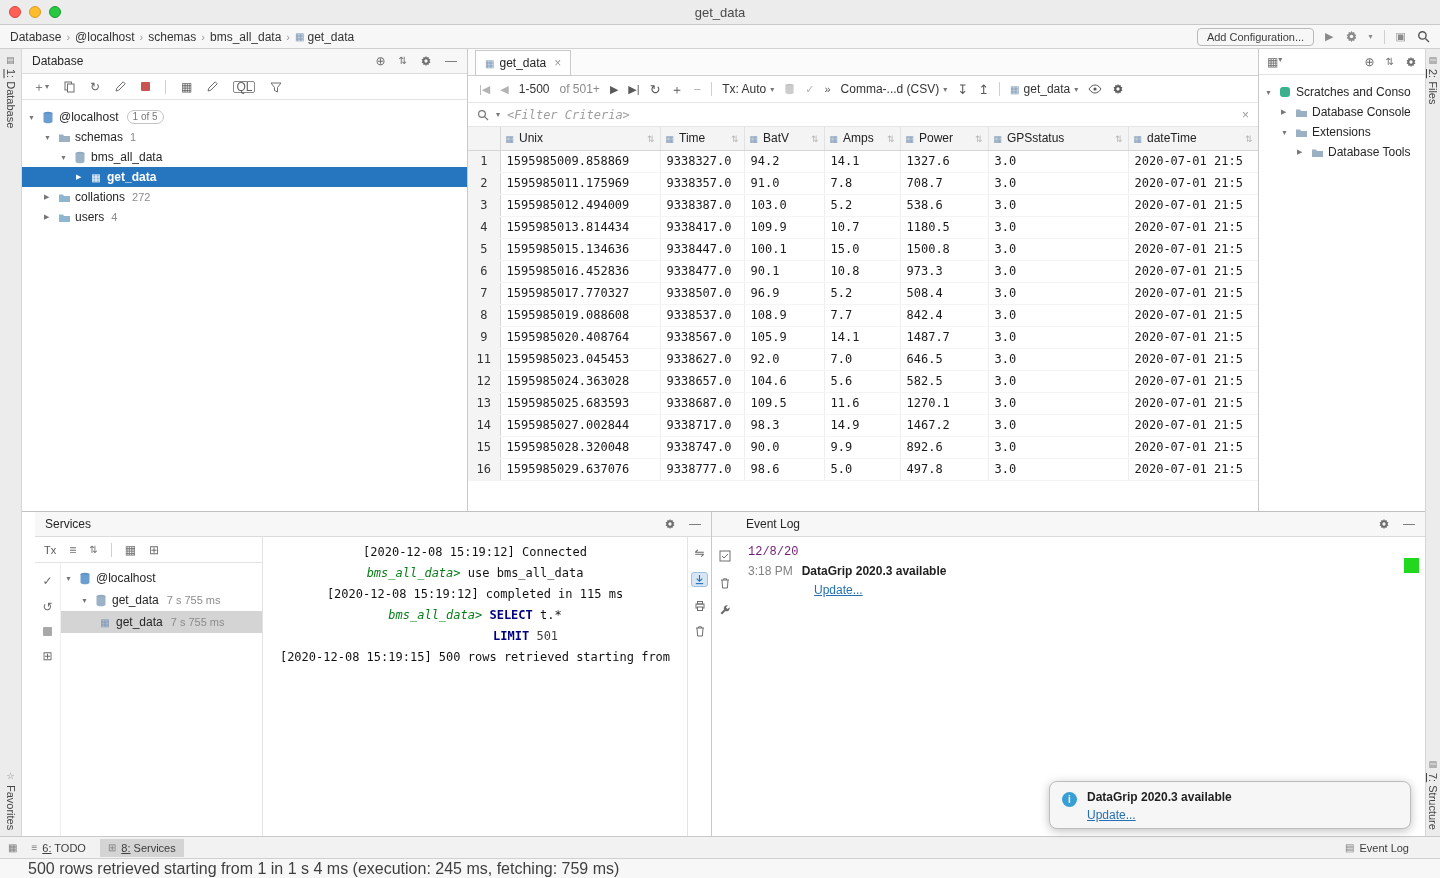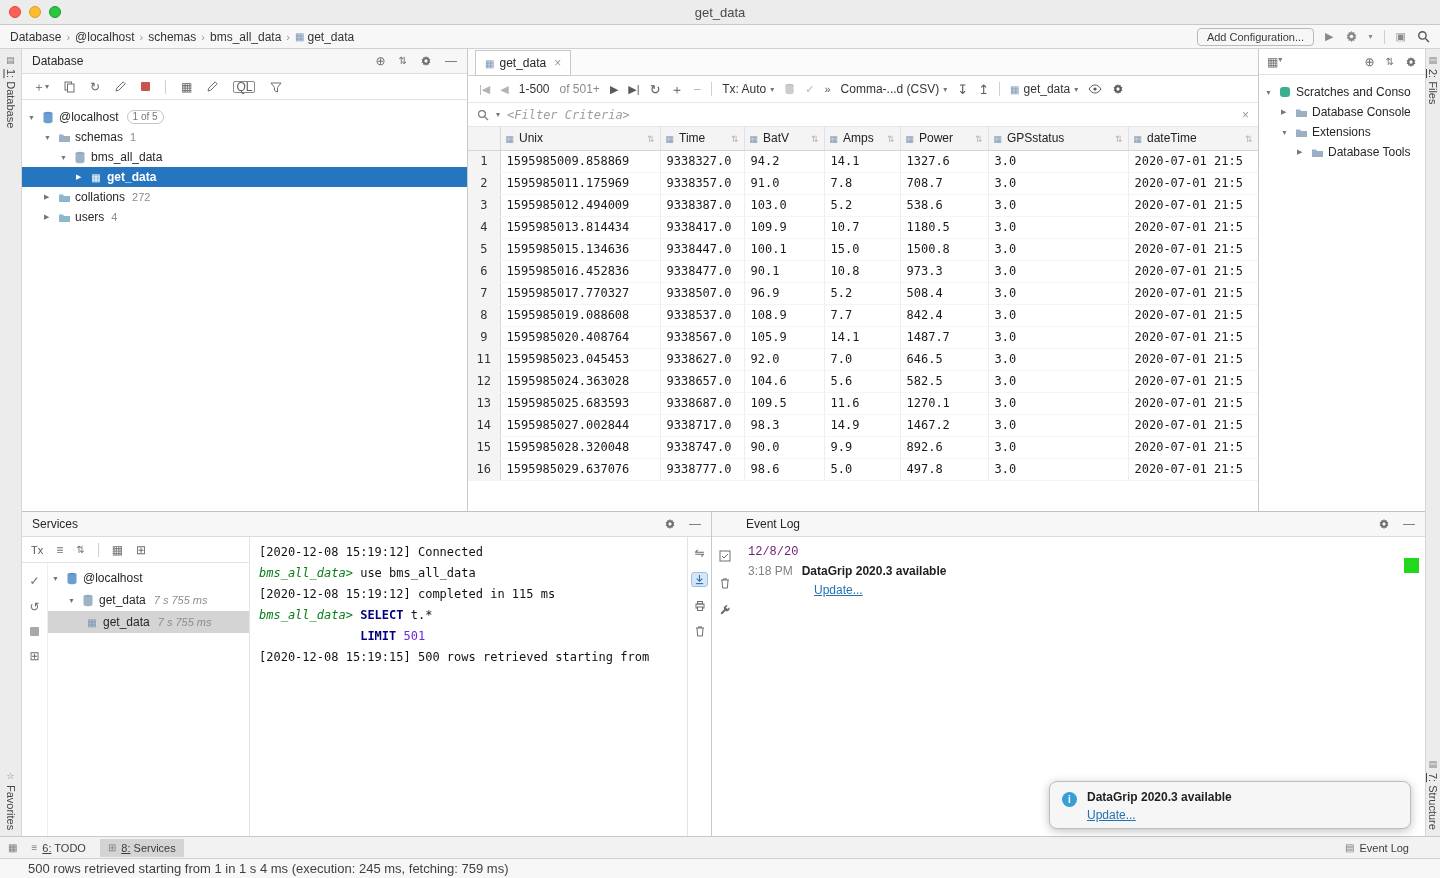--- a/index.html
+++ b/index.html
@@ -104,41 +104,41 @@
   
   .right-panel{width:166px;min-width:166px;background:#fff;display:flex;flex-direction:column;overflow:hidden;}
   .rp-toolbar{height:26px;border-bottom:1px solid #e3e3e3;display:flex;align-items:center;gap:11px;
     padding:0 8px;flex:none;}
   .rp-spacer{flex:1;}
   .rp-tree{padding-top:7px;}
   .rp-tree .trow{white-space:nowrap;}
 
   
   .services-panel{width:690px;min-width:690px;border-right:1px solid #c9c9c9;background:#fff;
-    display:flex;flex-direction:column;}
+    display:flex;flex-direction:column;padding-left:13px;}
   .svc-body{flex:1;display:flex;min-height:0;}
   .svc-left{width:228px;min-width:228px;border-right:1px solid #e3e3e3;display:flex;flex-direction:column;}
   .svc-htoolbar{height:26px;border-bottom:1px solid #e3e3e3;display:flex;align-items:center;gap:13px;
     padding:0 9px;flex:none;}
   .tx-lb{font-size:11px;color:#595959;}
   .svc-main{flex:1;display:flex;min-height:0;}
   .svc-vtoolbar{width:26px;border-right:1px solid #efefef;display:flex;flex-direction:column;
     align-items:center;gap:14px;padding-top:12px;flex:none;}
   .gray-sq{width:9px;height:9px;background:#a8a8a8;border-radius:1px;display:inline-block;}
   .svc-tree{flex:1;padding-top:4px;min-width:0;}
   .strow{height:22px;display:flex;align-items:center;padding-left:4px;white-space:nowrap;}
   .strow.si1{padding-left:20px;}.strow.si2{padding-left:36px;}
   .strow.selected-inactive{background:#d4d4d4;}
-  .time{color:#8c8c8c;margin-left:8px;font-size:11px;font-style:italic;}
-  .svc-console{flex:1;padding:5px 9px;overflow:hidden;min-width:0;}
+  .time{color:#8c8c8c;margin-left:8px;font-size:11px;}
+  .svc-console{flex:1;padding:5px 9px;overflow:hidden;min-width:0;text-align:center;}
   .cline{white-space:pre;font-family:"DejaVu Sans Mono",monospace;font-size:12px;line-height:21px;}
   .seg-p{color:#111;}
   .seg-prompt{color:#067d17;font-style:italic;}
   .seg-kw{color:#000080;font-weight:bold;}
-  .seg-num{color:#6d28d9;}
+  .seg-num{color:#404040;}
   .svc-rtoolbar{width:24px;border-left:1px solid #e3e3e3;display:flex;flex-direction:column;
     align-items:center;gap:13px;padding-top:10px;flex:none;}
   .rt-active{background:#d7e6f5;border:1px solid #9dc0e0;border-radius:3px;padding:1px 2px;display:inline-flex;}
 
   
   .eventlog-panel{flex:1;background:#fff;display:flex;flex-direction:column;position:relative;min-width:0;}
   .eventlog-panel .phead{padding-left:34px;}
   .el-body{flex:1;display:flex;min-height:0;}
   .el-strip{width:26px;display:flex;flex-direction:column;align-items:center;gap:15px;padding-top:13px;flex:none;}
   .el-content{flex:1;padding:8px 10px;font-size:12px;}
@@ -159,21 +159,21 @@
   
   .bottombar{height:22px;background:#f2f2f2;border-top:1px solid #c9c9c9;display:flex;
     align-items:center;padding:0 8px;gap:6px;font-size:11px;color:#3c3c3c;}
   .btab{display:flex;align-items:center;gap:5px;padding:3px 8px;}
   .btab.active{background:#d4d4d4;}
   .btab-ic{color:#7d7d7d;font-size:10px;}
   .mn{display:inline-block;}
   .mn::first-letter{text-decoration:underline;}
   .el-btn{margin-left:auto;display:flex;align-items:center;gap:5px;padding:3px 9px;margin-right:14px;}
   .statusbar{height:20px;border-top:1px solid #d1d1d1;background:#f7f7f7;display:flex;
-    align-items:center;padding-left:28px;font-size:13px;color:#3f3f3f;}
+    align-items:center;padding-left:28px;font-size:16px;color:#3f3f3f;}
 </style>
 </head>
 <body>
 
 <div class="app">
 
   <div class="titlebar">
     <div class="traffic">
       <span class="tl red"></span>
       <span class="tl yellow"></span>

